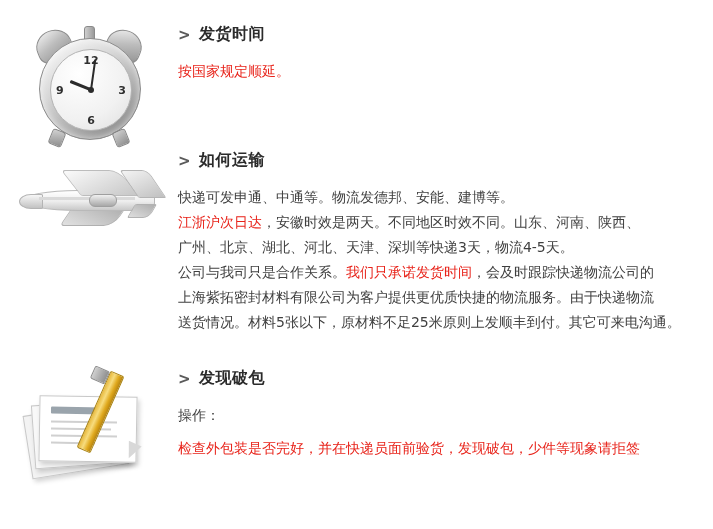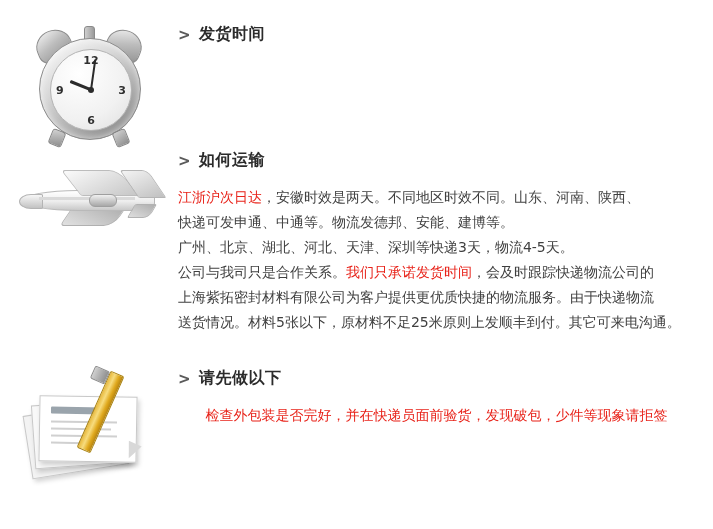--- a/index.html
+++ b/index.html
@@ -335,20 +335,23 @@
         </div>
         <div class="foot l"></div>
         <div class="foot r"></div>
       </div>
     </div>
     <div class="text-col">
       <div class="heading">
         <span class="chev">&gt;</span>
         <span>发货时间</span>
       </div>
+      <p class="body-text">
+        <span class="red">按国家规定顺延。</span>
+      </p>
     </div>
   </div>
 
   <div class="section" id="sec2">
     <div class="icon-col">
       <div class="plane">
         <div class="wing-bot"></div>
         <div class="fuse"></div>
         <div class="nose"></div>
         <div class="stripe"></div>
@@ -357,24 +360,24 @@
         <div class="tail"></div>
         <div class="tail2"></div>
       </div>
     </div>
     <div class="text-col">
       <div class="heading">
         <span class="chev">&gt;</span>
         <span>如何运输</span>
       </div>
       <p class="body-text">
+        <span class="blk">快递可发申通、中通等。物流发德邦、安能、建博等。</span>
+      </p>
+      <p class="body-text">
         <span class="red">江浙沪次日达</span><span class="blk">，安徽时效是两天。不同地区时效不同。山东、河南、陕西、</span>
-      </p>
-      <p class="body-text">
-        <span class="blk">快递可发申通、中通等。物流发德邦、安能、建博等。</span>
       </p>
       <p class="body-text">
         <span class="blk">广州、北京、湖北、河北、天津、深圳等快递3天，物流4-5天。</span>
       </p>
       <p class="body-text">
         <span class="blk">公司与我司只是合作关系。</span><span class="red">我们只承诺发货时间</span><span class="blk">，会及时跟踪快递物流公司的</span>
       </p>
       <p class="body-text">
         <span class="blk">上海紫拓密封材料有限公司为客户提供更优质快捷的物流服务。由于快递物流</span>
       </p>
@@ -396,23 +399,26 @@
         <div class="line l3"></div>
         <div class="line l4"></div>
         <div class="pen"></div>
         <div class="pen-cap"></div>
         <div class="pen-tip"></div>
       </div>
     </div>
     <div class="text-col">
       <div class="heading">
         <span class="chev">&gt;</span>
-        <span>请先做以下</span>
-      </div>
-      <p class="red-block" style="margin-top:8px;text-align:center;">
+        <span>发现破包</span>
+      </div>
+      <p class="body-text">
+        <span class="blk">操作：</span>
+      </p>
+      <p class="red-block" style="margin-top:8px;">
         <span>检查外包装是否完好，并在快递员面前验货，发现破包，少件等现象请拒签</span>
       </p>
       <p class="red-block" style="margin-top:16px;">
         
       </p>
     </div>
   </div>
 
 </div>
 

